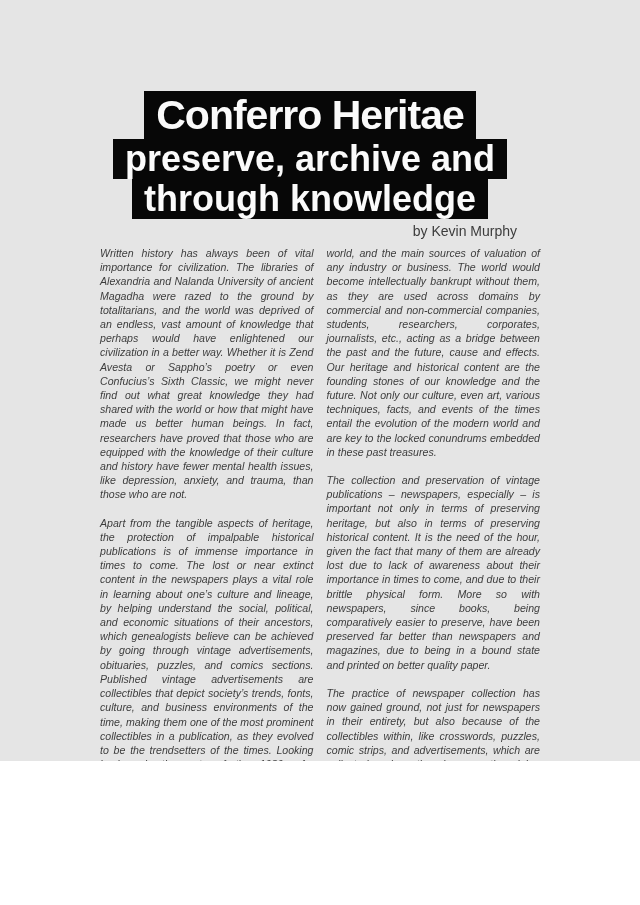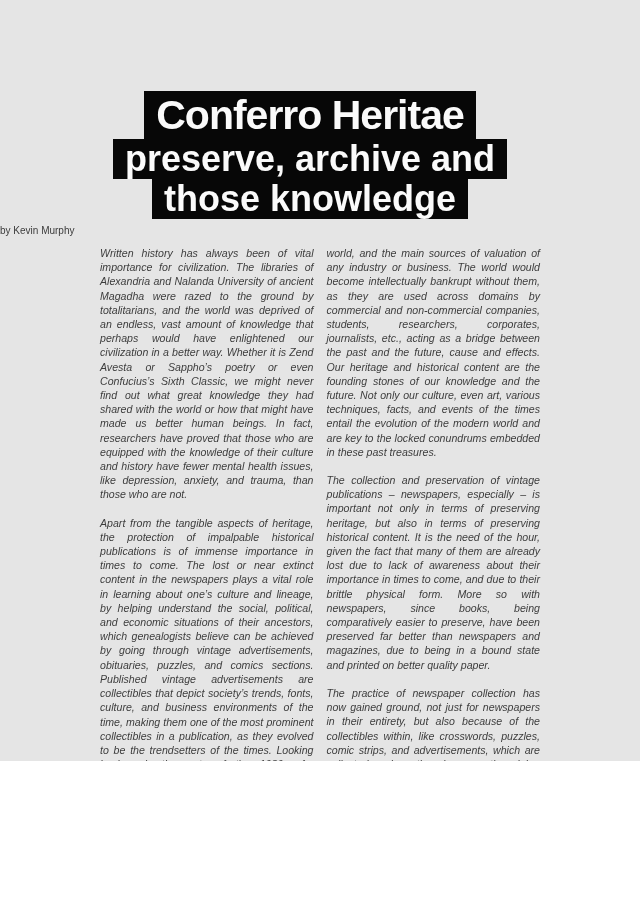--- a/index.html
+++ b/index.html
@@ -34,23 +34,23 @@
     letter-spacing: -1px;
     padding: 0 12px;
   }
   .subtitle {
     font-size: 36px;
     line-height: 40px;
     padding: 0 12px;
   }
   .byline {
     margin-top: 5px;
-    text-align: left;
+    text-align: right;
     padding-right: 103px;
-    font-size: 10px;
+    font-size: 14px;
     line-height: 14px;
     color: #3c3c3c;
   }
   .columns {
     position: absolute;
     top: 246px;
     left: 100px;
     width: 440px;
     display: flex;
     gap: 13px;
@@ -78,21 +78,21 @@
 <div class="page">
 
   <header class="title-block">
     <div class="title-line">
       <span class="hl main-title">Conferro Heritae</span>
     </div>
     <div class="title-line">
       <span class="hl subtitle">preserve, archive and</span>
     </div>
     <div class="title-line">
-      <span class="hl subtitle">those knowledge</span>
+      <span class="hl subtitle">through knowledge</span>
     </div>
     <div class="byline">by Kevin Murphy</div>
   </header>
 
   <main class="columns">
     <div class="col">
       <p>Written history has always been of vital importance for civilization. The libraries of Alexandria and Nalanda University of ancient Magadha were razed to the ground by totalitarians, and the world was deprived of an endless, vast amount of knowledge that perhaps would have enlightened our civilization in a better way. Whether it is Zend Avesta or Sappho’s poetry or even Confucius’s Sixth Classic, we might never find out what great knowledge they had shared with the world or how that might have made us better human beings. In fact, researchers have proved that those who are equipped with the knowledge of their culture and history have fewer mental health issues, like depression, anxiety, and trauma, than those who are not.</p>
       <p>Apart from the tangible aspects of heritage, the protection of impalpable historical publications is of immense importance in times to come. The lost or near extinct content in the newspapers plays a vital role in learning about one’s culture and lineage, by helping understand the social, political, and economic situations of their ancestors, which genealogists believe can be achieved by going through vintage advertisements, obituaries, puzzles, and comics sections. Published vintage advertisements are collectibles that depict society’s trends, fonts, culture, and business environments of the time, making them one of the most prominent collectibles in a publication, as they evolved to be the trendsetters of the times. Looking back, advertisements of the 1980s, for instance, were often derogatory towards women, and the tobacco ads in the 1930s across the globe were targeted as health products and depicted women as primary consumers, things we find strange today.</p>
       <p>Content and data today are awareness to be among the biggest genres of wealth in the</p>
     </div>

